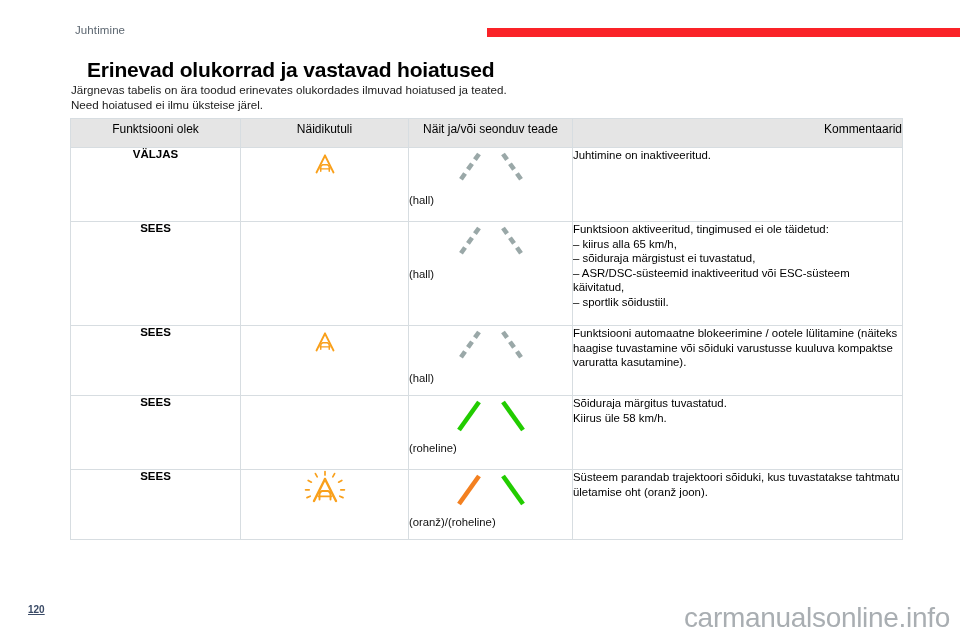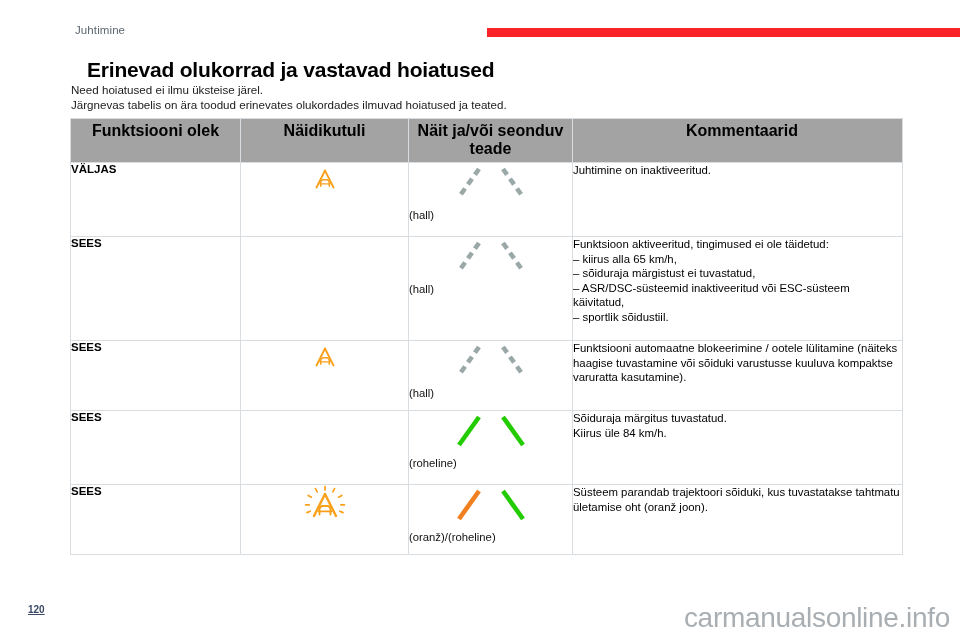--- a/index.html
+++ b/index.html
@@ -79,39 +79,39 @@
     border-collapse: collapse;
     table-layout: fixed;
   }
   .status-table th,
   .status-table td {
     border: 1px solid #d7dde1;
     vertical-align: top;
     padding: 0;
   }
   .status-table thead th {
-    background: #a3a3a3;
+    background: #e5e5e5;
     height: 21px;
-    font-size: 16px;
-    font-weight: bold;
+    font-size: 12px;
+    font-weight: normal;
     text-align: center;
     padding: 3px 0 4px 0;
   }
   .status-table thead th.th-comments {
-    text-align: center;
+    text-align: right;
     padding-left: 9px;
   }
 
   .col-state   { width: 170px; }
   .col-tell    { width: 168px; }
   .col-display { width: 164px; }
   .col-comment { width: 330px; }
 
   .cell-state {
-    text-align: left;
+    text-align: center;
     font-size: 11.5px;
     font-weight: bold;
     padding-top: 8px;
     margin-top: 24px;
   }
   .cell-tell {
     text-align: center;
     padding-top: 8px;
   }
   .cell-display {
@@ -169,22 +169,22 @@
 <div class="page-header">
   <div class="header-title">Juhtimine</div>
   <div class="header-rule"></div>
 </div>
 
 <div class="content">
 
   <h1 class="doc-title">Erinevad olukorrad ja vastavad hoiatused</h1>
 
   <div class="intro">
+    <p>Järgnevas tabelis on ära toodud erinevates olukordades ilmuvad hoiatused ja teated.</p>
     <p>Need hoiatused ei ilmu üksteise järel.</p>
-    <p>Järgnevas tabelis on ära toodud erinevates olukordades ilmuvad hoiatused ja teated.</p>
   </div>
 
   <table class="status-table">
     <colgroup>
       <col class="col-state">
       <col class="col-tell">
       <col class="col-display">
       <col class="col-comment">
     </colgroup>
     <thead>
@@ -261,21 +261,21 @@
           <td class="cell-tell"></td>
           <td class="cell-display">
             <span class="lane-graphic"><svg width="104" height="40" viewBox="0 0 104 40">
                 <path d="M40 6 L20 34" stroke="#22cc00" fill="none" stroke-width="4.6" stroke-linecap="butt"></path>
                 <path d="M64 6 L84 34" stroke="#22cc00" fill="none" stroke-width="4.6" stroke-linecap="butt"></path>
               </svg></span>
             <div class="display-caption">(roheline)</div>
           </td>
           <td class="cell-comment">
             <p>Sõiduraja märgitus tuvastatud.</p>
-            <p>Kiirus üle 84 km/h.</p>
+            <p>Kiirus üle 58 km/h.</p>
           </td>
         </tr>
         <tr style="height: 70px;">
           <td class="cell-state"><span>SEES</span></td>
           <td class="cell-tell">
             <span class="tell-icon"><svg width="44" height="40" viewBox="0 0 44 40">
                 <path d="M22 9 L11 31" stroke="#f9a01b" stroke-width="2.4" fill="none" stroke-linecap="round"></path>
                 <path d="M22 9 L33 31" stroke="#f9a01b" stroke-width="2.4" fill="none" stroke-linecap="round"></path>
                 <path d="M16.5 29.5 L16.5 24.5 Q16.5 21.8 19 21 L25 21 Q27.5 21.8 27.5 24.5 L27.5 29.5" stroke="#f9a01b" stroke-width="1.9" fill="none" stroke-linejoin="round" stroke-linecap="round"></path>
                 <path d="M15.3 26.3 L28.7 26.3" stroke="#f9a01b" stroke-width="1.7" stroke-linecap="round"></path>

